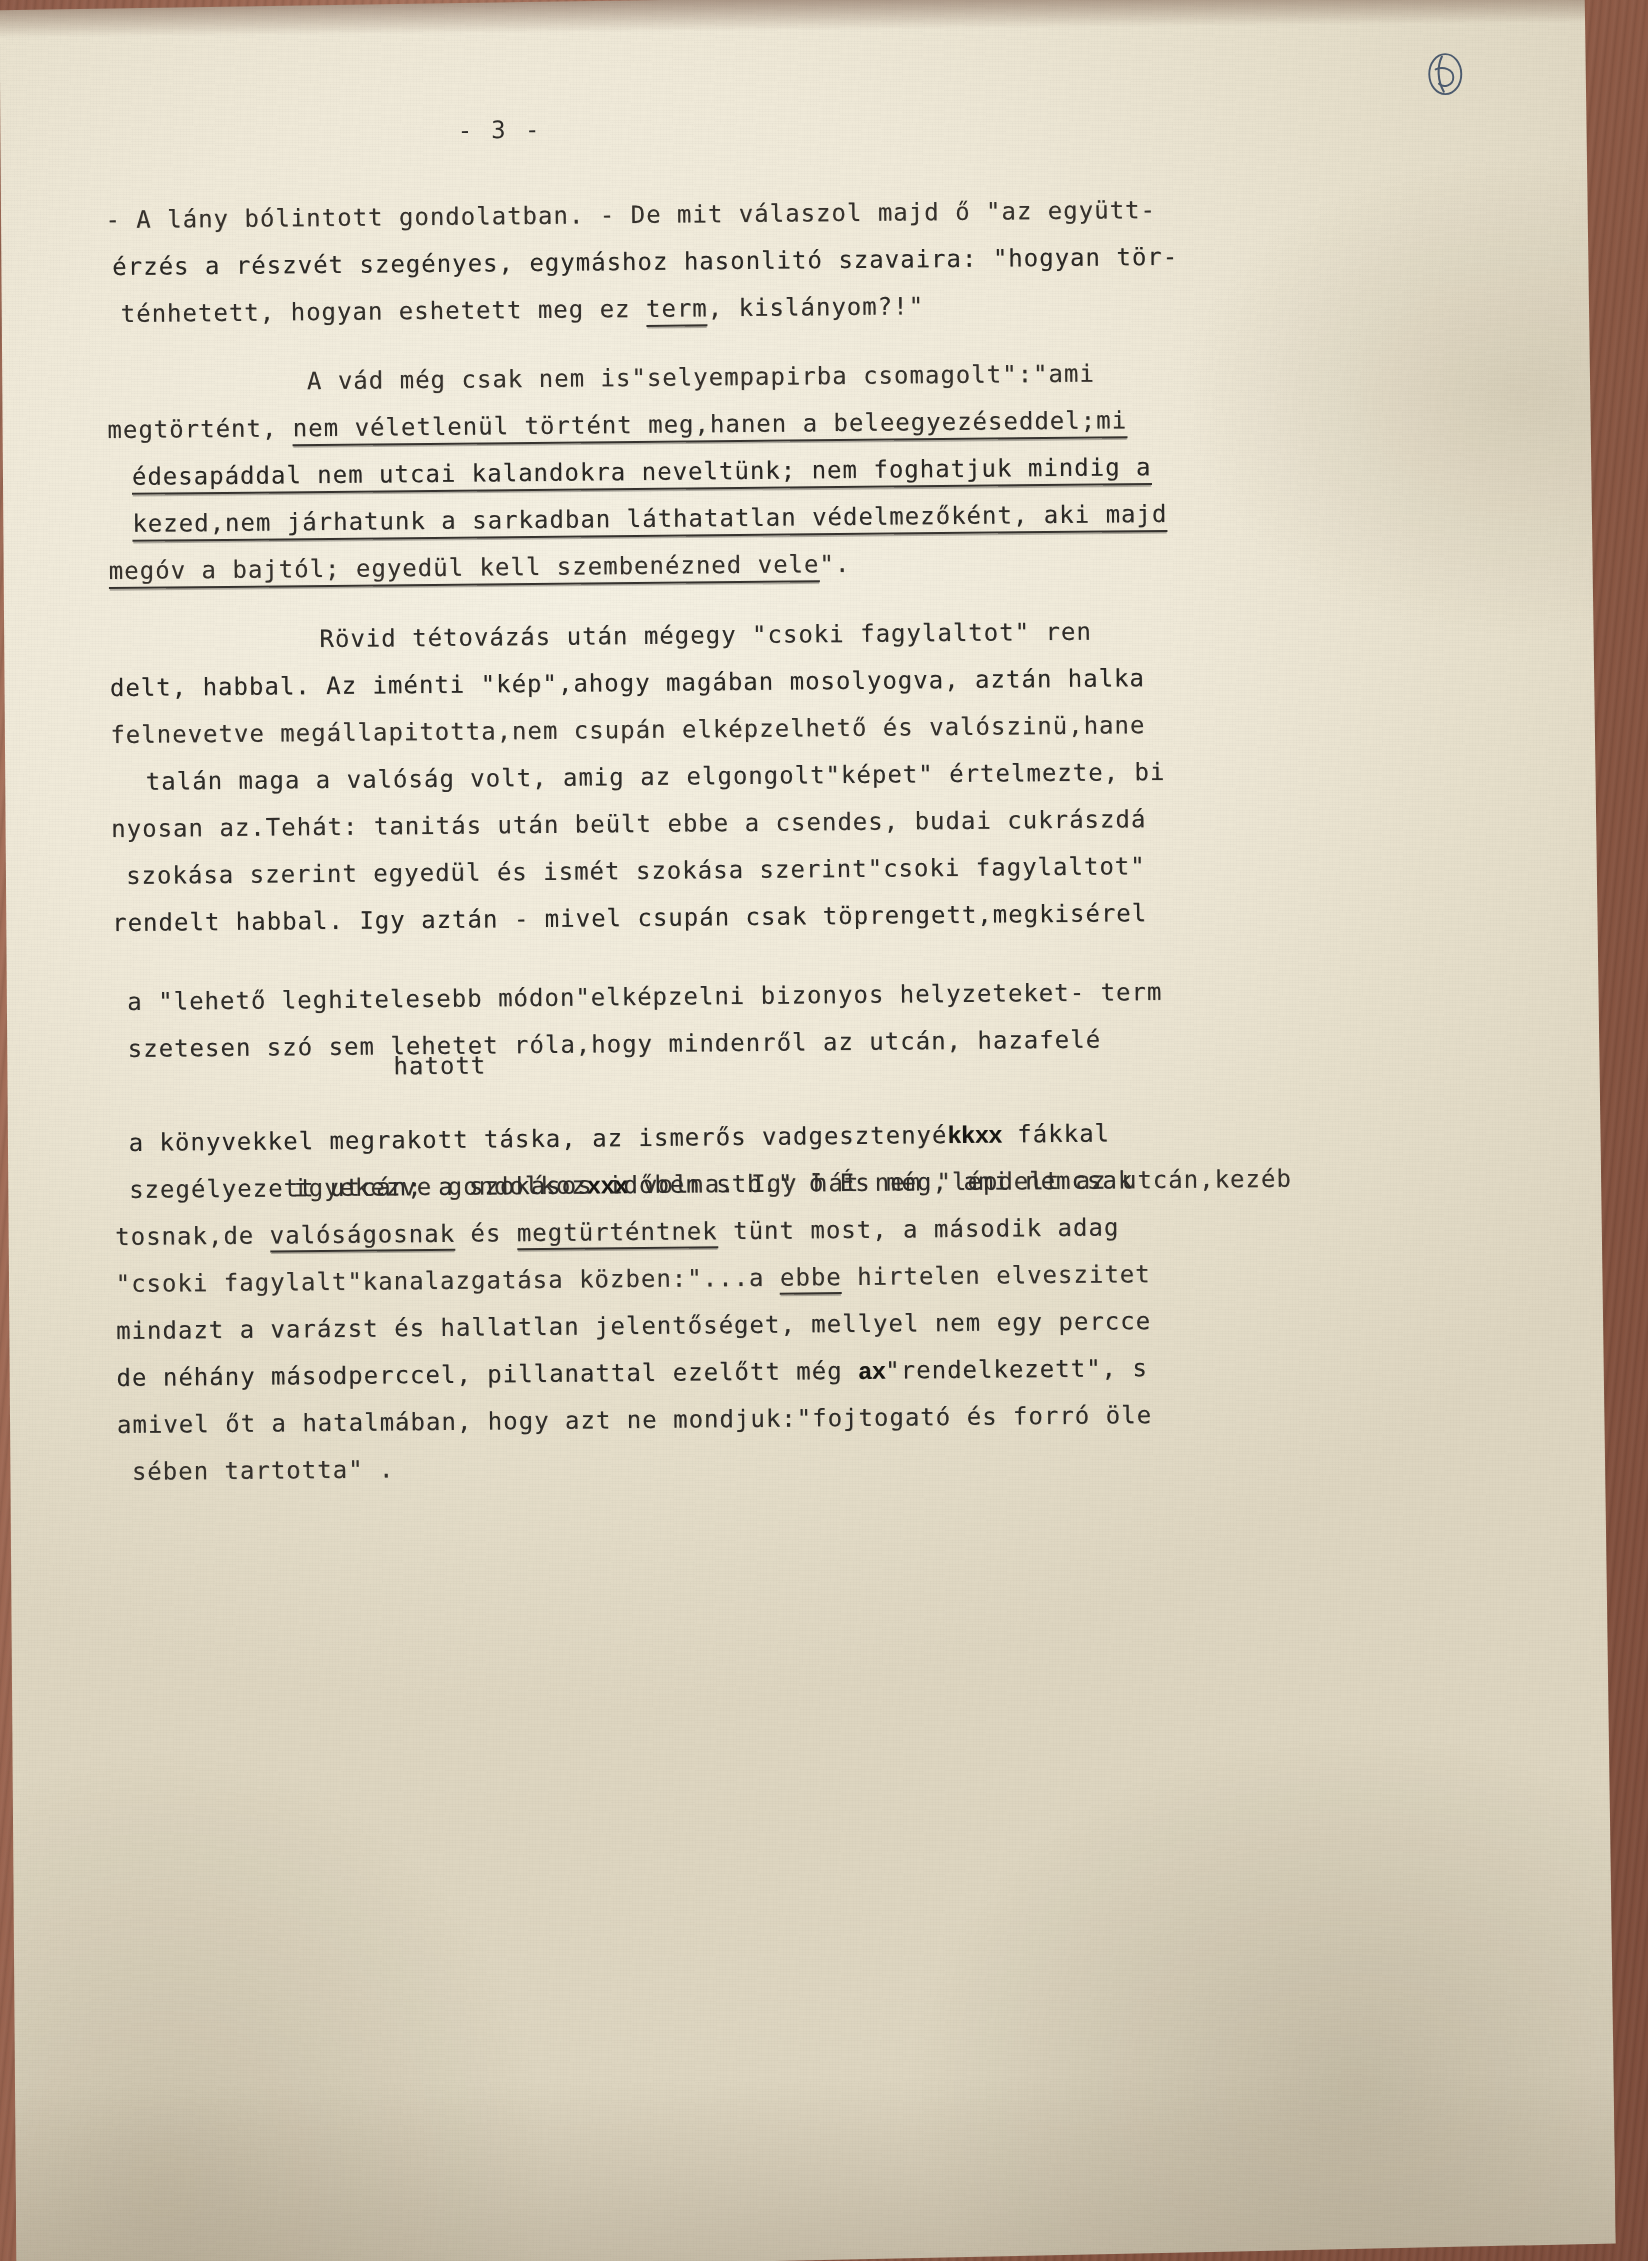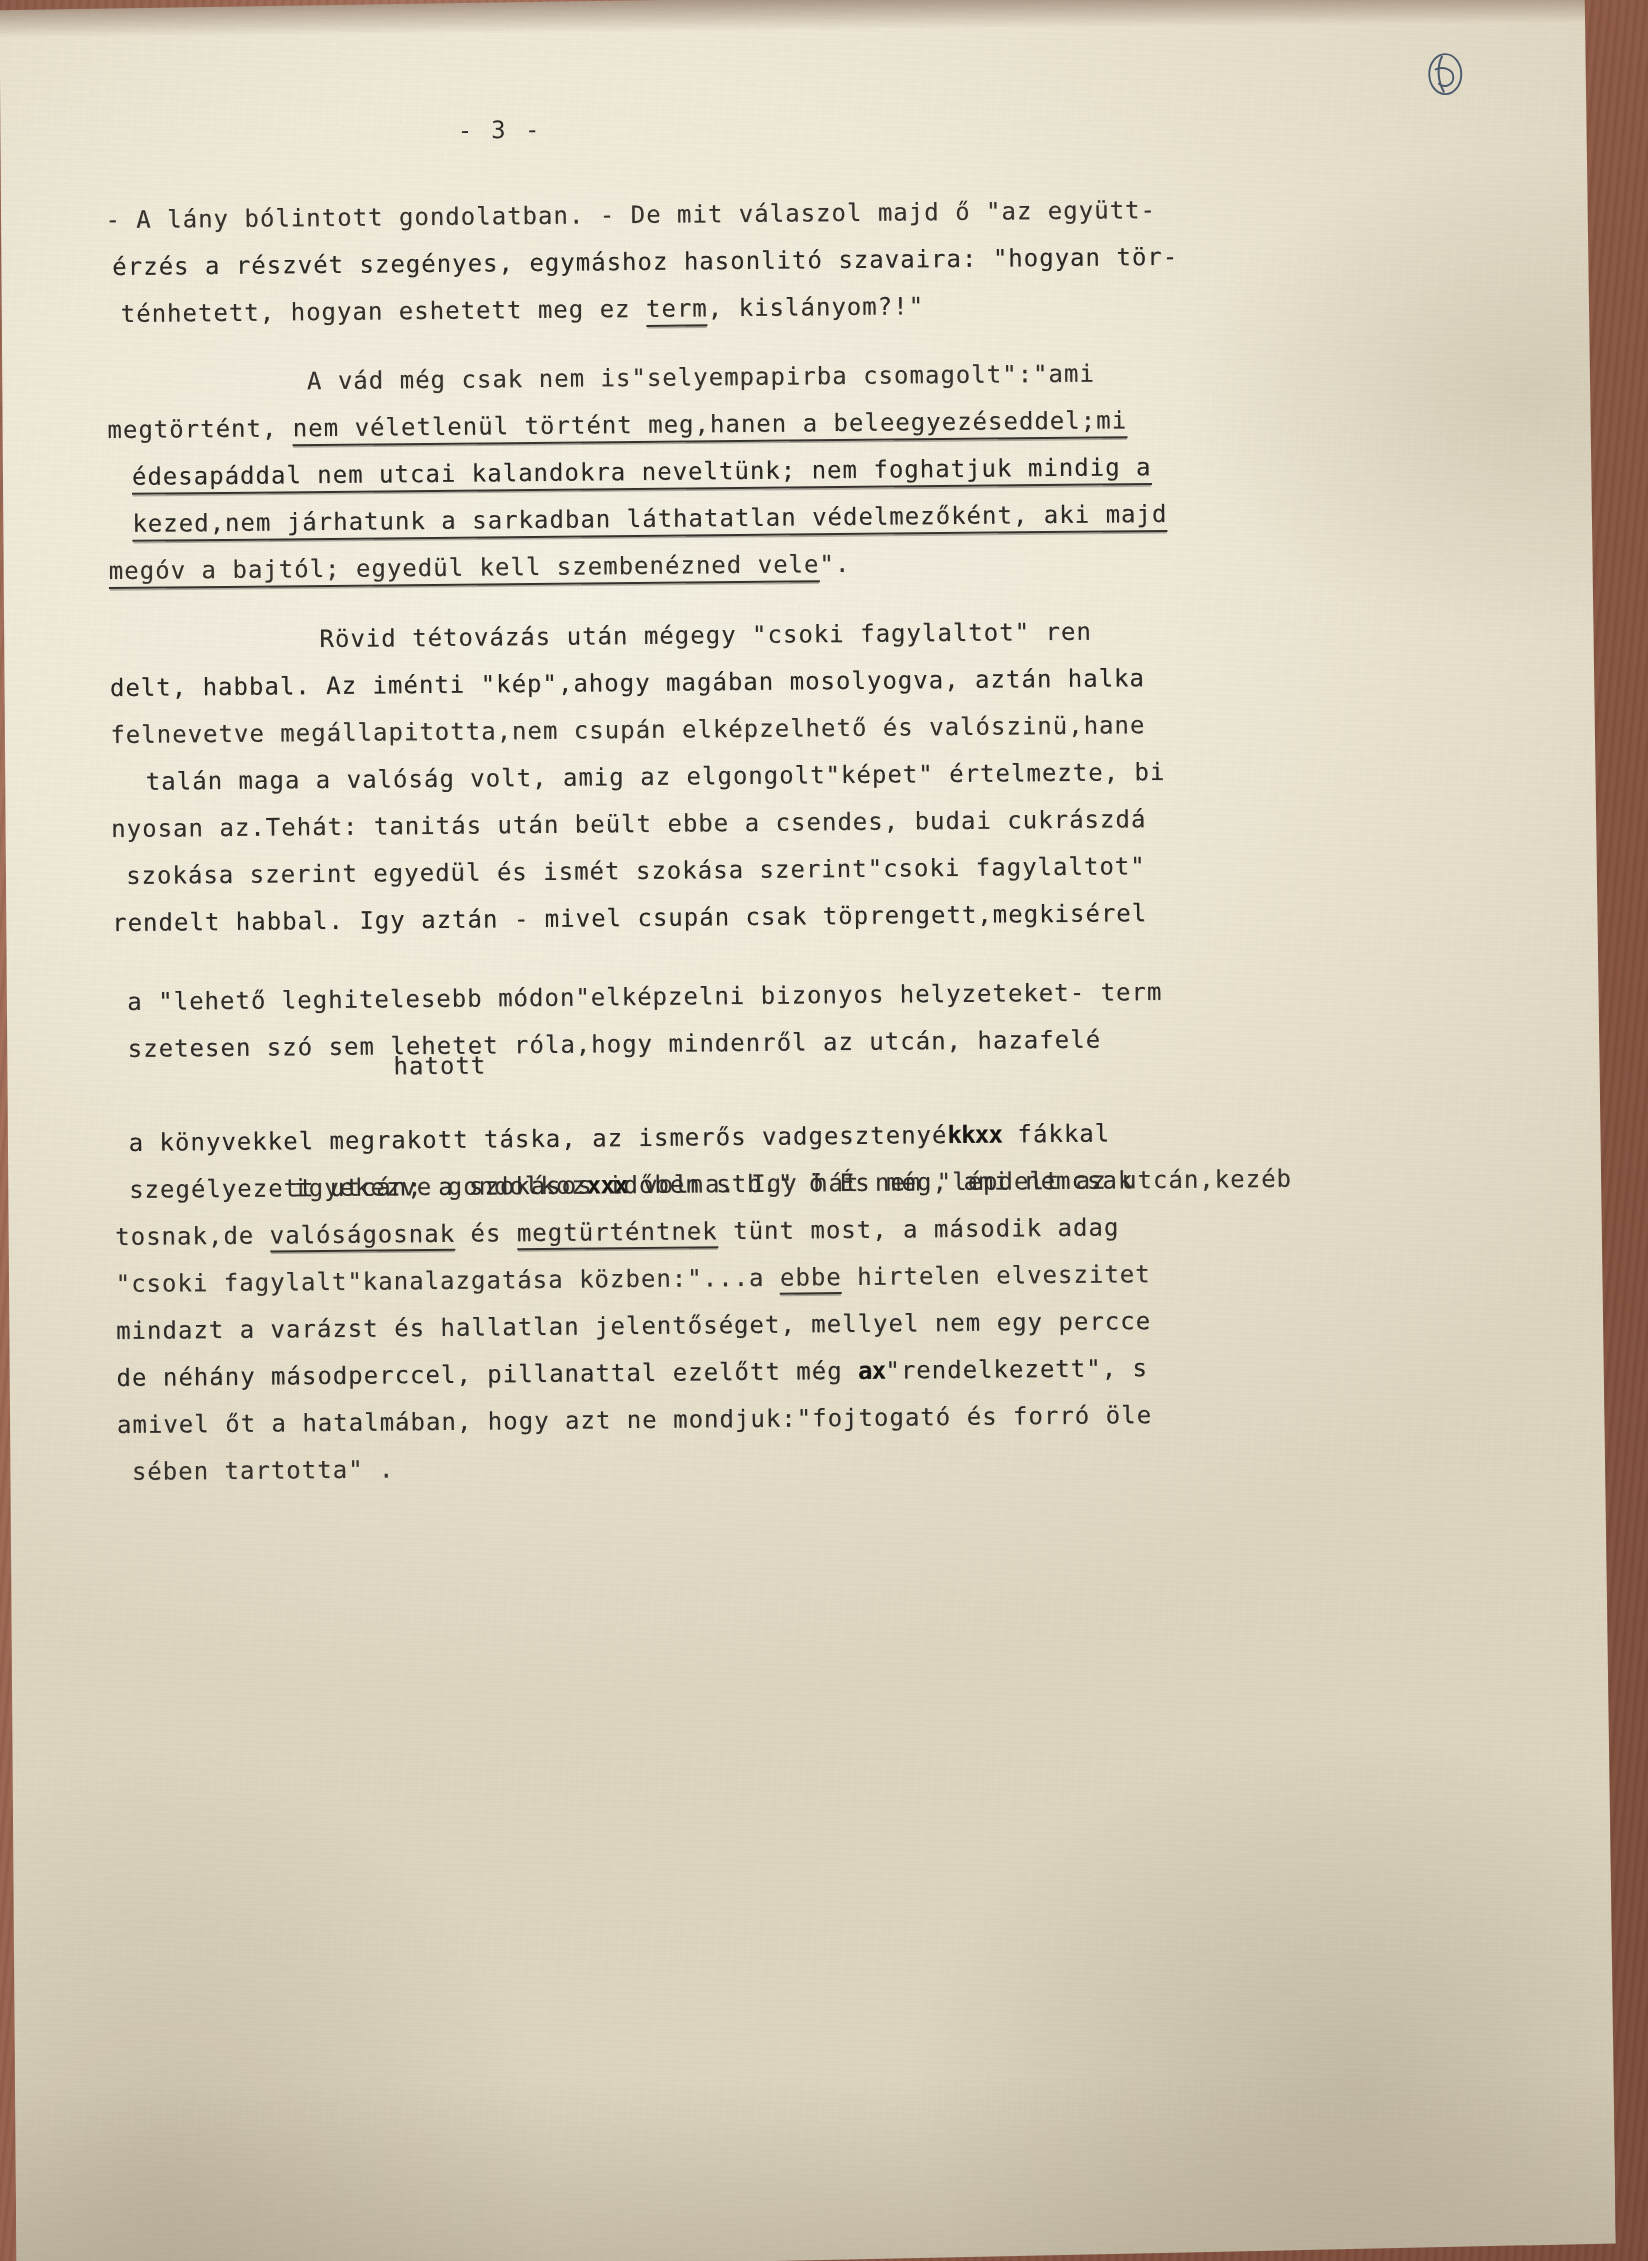--- a/index.html
+++ b/index.html
@@ -112,20 +112,21 @@
   .u {
     border-bottom: 2.4px solid #35322e;
     padding-bottom: 1.6px;
     box-shadow: 0 2.4px 0 -0.8px rgba(53,50,46,.35);
   }
   .strike-over{
     position:relative;
     font-weight:bold;
     color:#181714;
     letter-spacing: -0.8px;
+    font-family: Liberation Mono, monospace;
   }
   .ins{
     position:absolute;
     font-size:24px;
     color:#2e2c29;
     letter-spacing:1px;
     white-space:pre;
   }
 
   

